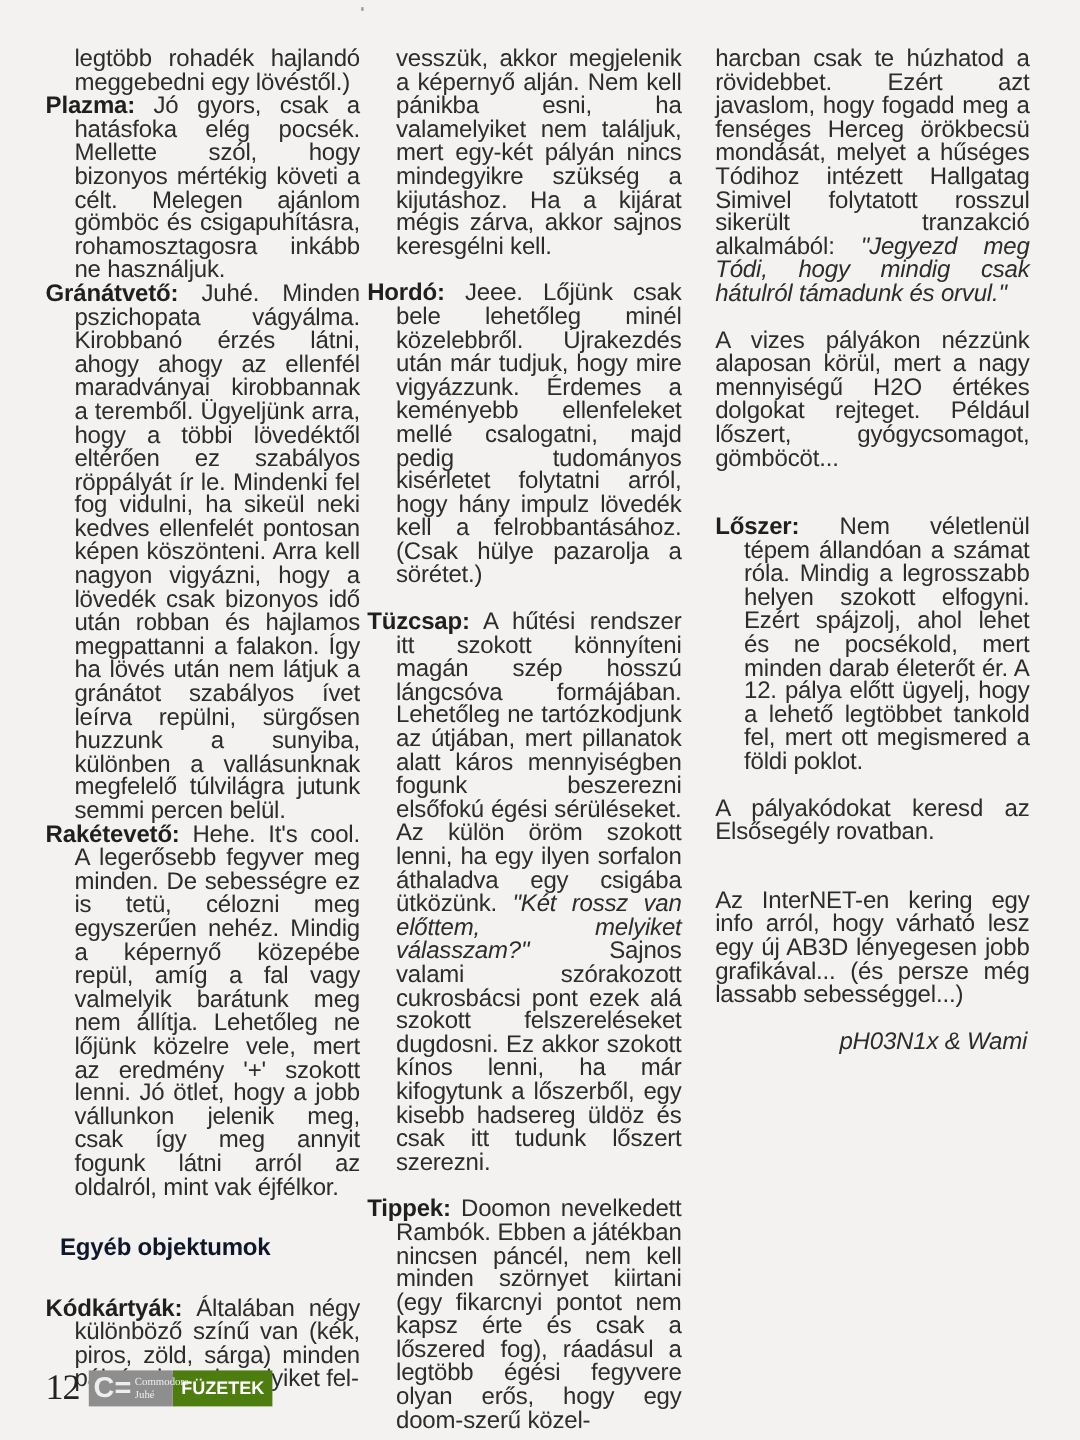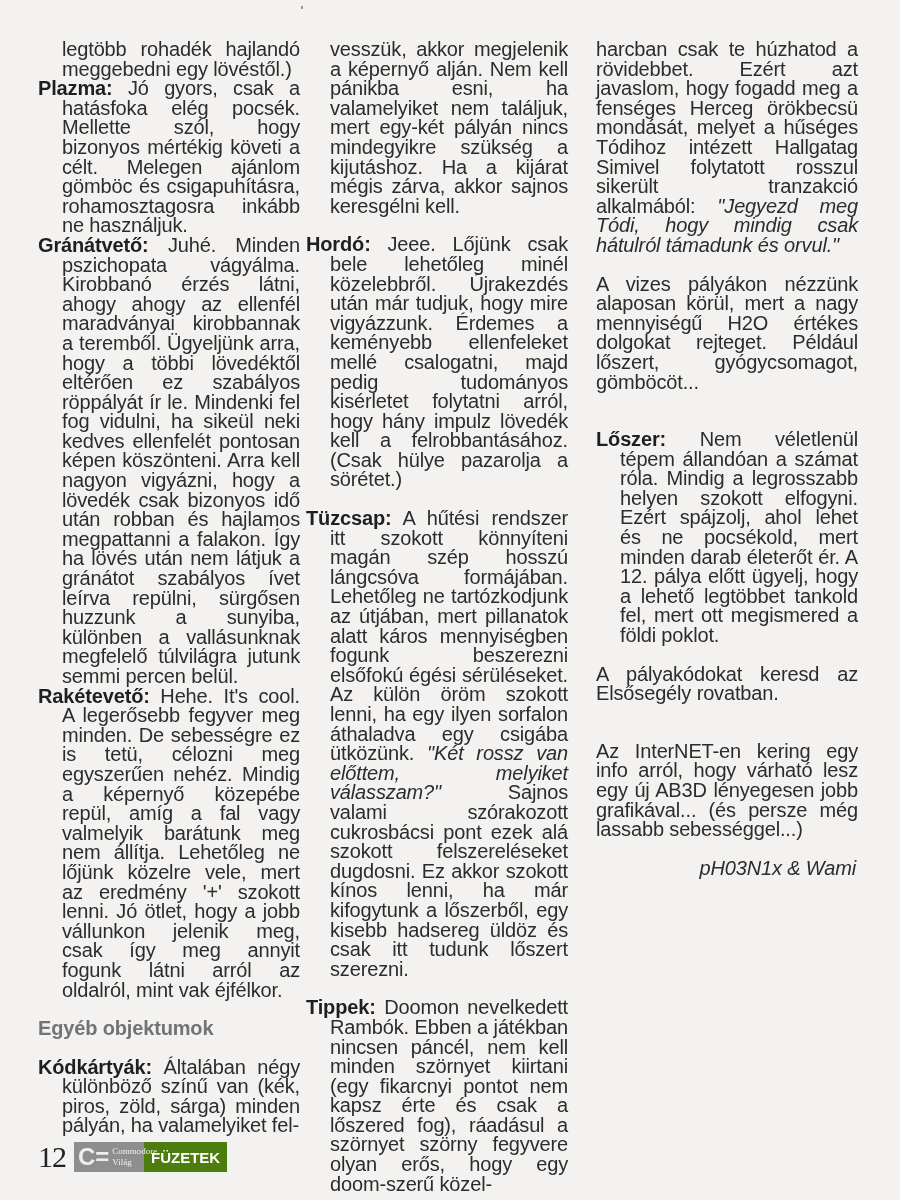--- a/index.html
+++ b/index.html
@@ -12,21 +12,21 @@
       text-align: justify; letter-spacing: -0.15px;
     }
     .col-1 { left: 38px; width: 262px; }
     .col-2 { left: 306px; width: 262px; }
     .col-3 { left: 596px; width: 262px; }
     .entry { margin: 0; padding-left: 24px; text-indent: -24px; }
     .cont { margin: 0; padding-left: 24px; }
     .para { margin: 0; }
     .gap { height: 19px; }
     .term { font-weight: bold; color: #1f1f1f; }
-    .heading { font-weight: bold; margin: 0; color: #737373; }
+    .heading { font-weight: bold; margin: 12px; color: #0f172a; }
     .it { font-style: italic; }
     .sig { text-align: right; font-style: italic; margin: 0; padding-right: 2px; }
     .footer { position: absolute; left: 38px; top: 1140px; display: flex; align-items: center; }
     .pageno { font-family: "Liberation Serif", serif; font-size: 30px; font-weight: normal; color: #222; letter-spacing: -1px; margin-right: 8px; }
     .logo { display: flex; height: 30px; }
     .logo-left { background: #8e8e8e; width: 70px; position: relative; display: flex; align-items: center; color: #e8e8e8; }
     .logo-c { font-size: 24px; font-weight: bold; margin-left: 4px; color: #eee; }
     .logo-brand { font-family: "Liberation Serif", serif; font-size: 9px; line-height: 11px; margin-left: 3px; color: #f0f0f0; }
     .logo-right { background: #4d7c0f; color: #fff; font-weight: bold; font-size: 15px; padding: 0 7px; display: flex; align-items: center; }
     .speck { position: absolute; width: 2px; height: 3px; background: #9a9a9a; left: 301px; top: 6px; }
@@ -47,21 +47,21 @@
   <p class="entry"><span class="term">Kódkártyák:</span> <span>Általában négy különböző színű van (kék, piros, zöld, sárga) minden pályán, ha valamelyiket fel-</span></p>
 </div>
 
 <div class="col col-2">
   <p class="cont">vesszük, akkor megjelenik a képernyő alján. Nem kell pánikba esni, ha valamelyiket nem találjuk, mert egy-két pályán nincs mindegyikre szükség a kijutáshoz. Ha a kijárat mégis zárva, akkor sajnos keresgélni kell.</p>
   <div class="gap"></div>
   <p class="entry"><span class="term">Hordó:</span> <span>Jeee. Lőjünk csak bele lehetőleg minél közelebbről. Újrakezdés után már tudjuk, hogy mire vigyázzunk. Érdemes a keményebb ellenfeleket mellé csalogatni, majd pedig tudományos kisérletet folytatni arról, hogy hány impulz lövedék kell a felrobbantásához. (Csak hülye pazarolja a sörétet.)</span></p>
   <div class="gap"></div>
   <p class="entry"><span class="term">Tüzcsap:</span> <span>A hűtési rendszer itt szokott könnyíteni magán szép hosszú lángcsóva formájában. Lehetőleg ne tartózkodjunk az útjában, mert pillanatok alatt káros mennyiségben fogunk beszerezni elsőfokú égési sérüléseket. Az külön öröm szokott lenni, ha egy ilyen sorfalon áthaladva egy csigába ütközünk. </span><span class="it">"Két rossz van előttem, melyiket válasszam?"</span><span> Sajnos valami szórakozott cukrosbácsi pont ezek alá szokott felszereléseket dugdosni. Ez akkor szokott kínos lenni, ha már kifogytunk a lőszerből, egy kisebb hadsereg üldöz és csak itt tudunk lőszert szerezni.</span></p>
   <div class="gap"></div>
-  <p class="entry"><span class="term">Tippek:</span> <span>Doomon nevelkedett Rambók. Ebben a játékban nincsen páncél, nem kell minden szörnyet kiirtani (egy fikarcnyi pontot nem kapsz érte és csak a lőszered fog), ráadásul a szörnyet szörny fegyvere olyan erős, hogy egy doom-szerű közel-</span></p>
+  <p class="entry"><span class="term">Tippek:</span> <span>Doomon nevelkedett Rambók. Ebben a játékban nincsen páncél, nem kell minden szörnyet kiirtani (egy fikarcnyi pontot nem kapsz érte és csak a lőszered fog), ráadásul a legtöbb égési fegyvere olyan erős, hogy egy doom-szerű közel-</span></p>
 </div>
 
 <div class="col col-3">
   <p class="para"><span>harcban csak te húzhatod a rövidebbet. Ezért azt javaslom, hogy fogadd meg a fenséges Herceg örökbecsü mondását, melyet a hűséges Tódihoz intézett Hallgatag Simivel folytatott rosszul sikerült tranzakció alkalmából: </span><span class="it">"Jegyezd meg Tódi, hogy mindig csak hátulról támadunk és orvul."</span></p>
   <div class="gap"></div>
   <p class="para">A vizes pályákon nézzünk alaposan körül, mert a nagy mennyiségű H2O értékes dolgokat rejteget. Például lőszert, gyógycsomagot, gömböcöt...</p>
   <div class="gap"></div>
   <div class="gap"></div>
   <p class="entry"><span class="term">Lőszer:</span> <span>Nem véletlenül tépem állandóan a számat róla. Mindig a legrosszabb helyen szokott elfogyni. Ezért spájzolj, ahol lehet és ne pocsékold, mert minden darab életerőt ér. A 12. pálya előtt ügyelj, hogy a lehető legtöbbet tankold fel, mert ott megismered a földi poklot.</span></p>
   <div class="gap"></div>
@@ -71,17 +71,17 @@
   <p class="para">Az InterNET-en kering egy info arról, hogy várható lesz egy új AB3D lényegesen jobb grafikával... (és persze még lassabb sebességgel...)</p>
   <div class="gap"></div>
   <p class="sig">pH03N1x &amp; Wami</p>
 </div>
 
 <div class="footer">
   <span class="pageno">12</span>
   <div class="logo">
     <div class="logo-left">
       <span class="logo-c">C=</span>
-      <span class="logo-brand"><span>Commodore</span><br><span>Világ</span></span>
+      <span class="logo-brand"><span>Commodore</span><br><span>Juhé</span></span>
     </div>
     <div class="logo-right">FÜZETEK</div>
   </div>
 </div>
 
 </body></html>

